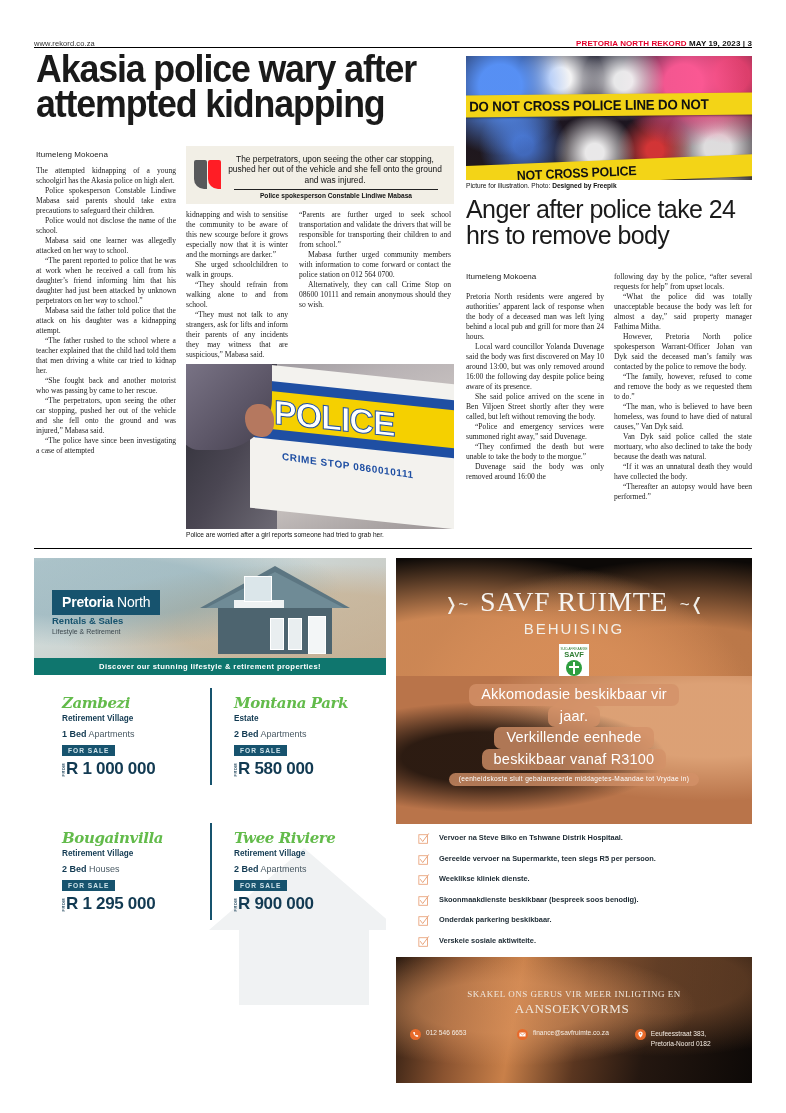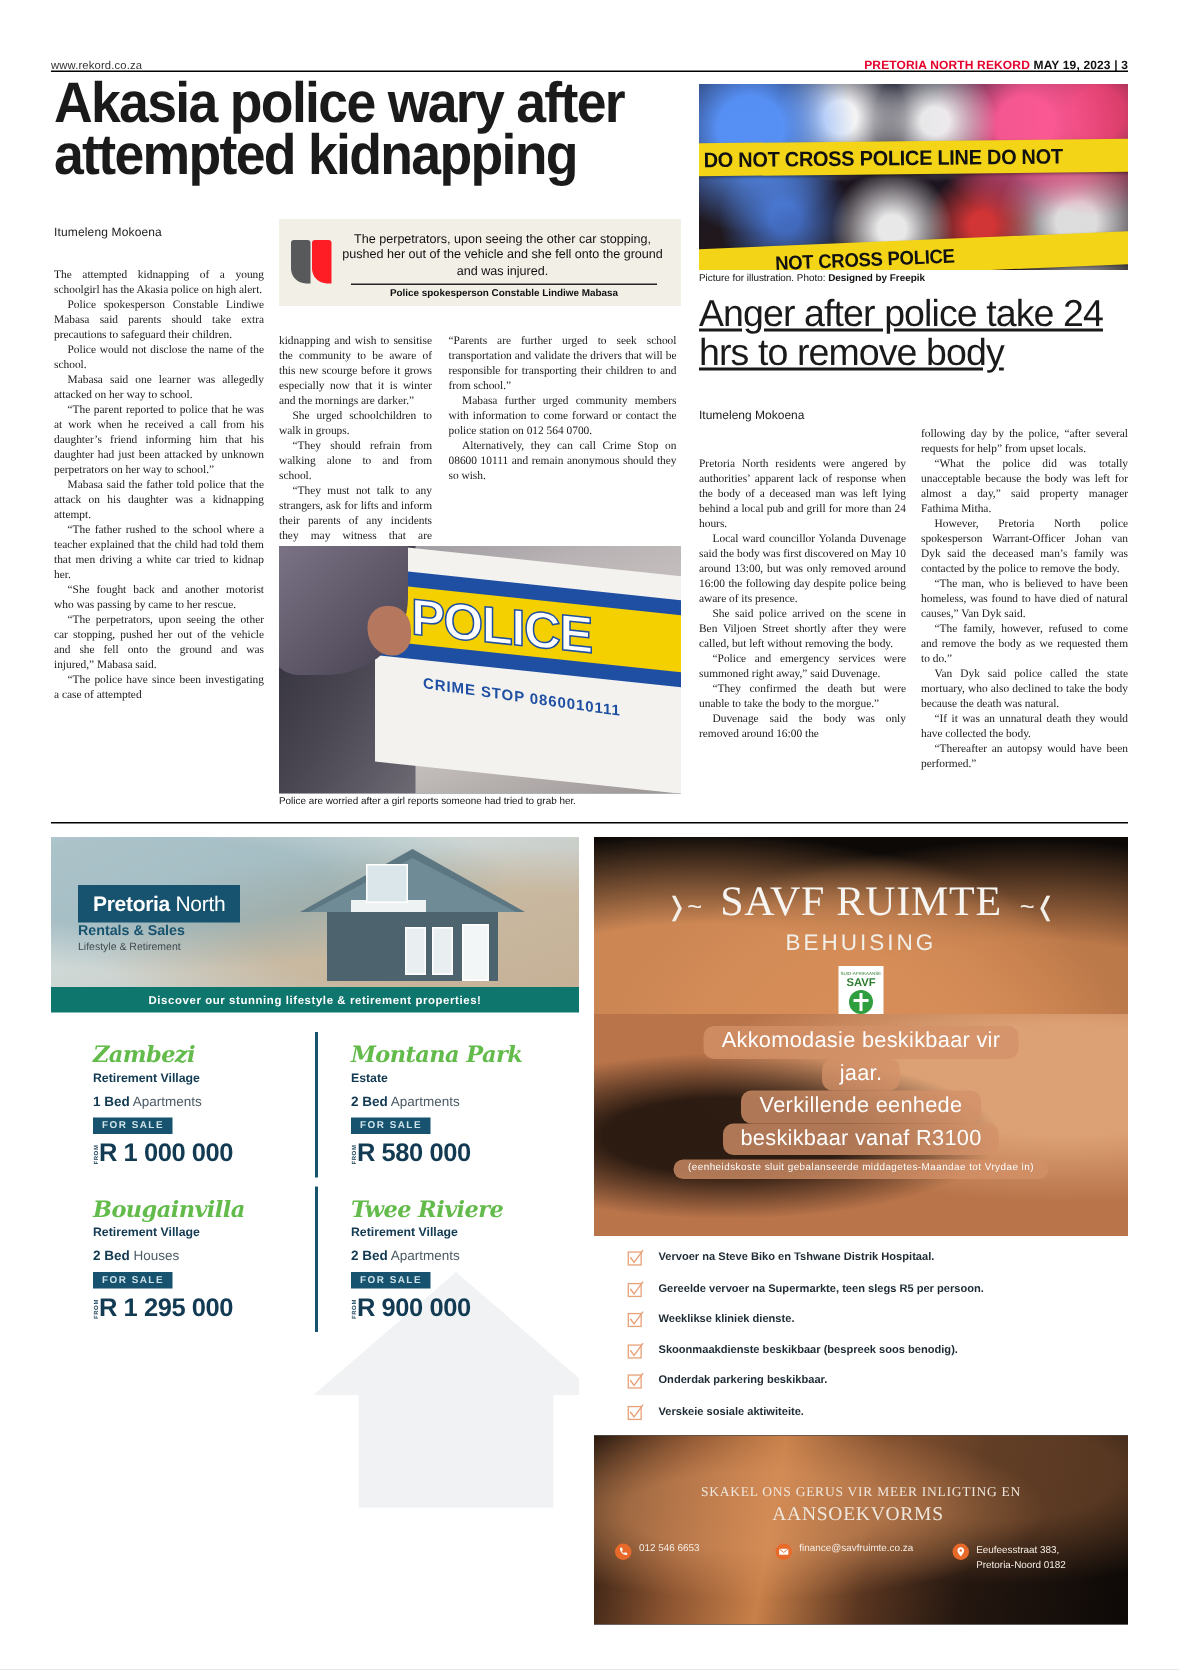--- a/index.html
+++ b/index.html
@@ -26,21 +26,21 @@
     letter-spacing:-1.2px;
     font-family:"Liberation Sans",sans-serif;
     transform:scaleX(.94);transform-origin:left top;
   }
   .byline1{
     position:absolute;left:36px;top:150px;font-size:8px;color:#222;
     letter-spacing:.1px;
   }
 
   .col{position:absolute;font-family:"Liberation Serif",serif;font-size:7.6px;
-       line-height:1.32;color:#1a1a1a;text-align:justify;margin-top:12px;}
+       line-height:1.32;color:#1a1a1a;text-align:justify;}
   .col p{margin:0;text-indent:9px;}
   .col p.first{text-indent:0;}
 
   .c1{left:36px;top:166px;width:140px;}
   .c2{left:186px;top:210px;width:102px;}
   .c3{left:299px;top:210px;width:152px;}
 
   
   .pullquote{
     position:absolute;left:186px;top:146px;width:268px;height:58px;
@@ -125,21 +125,21 @@
   }
   .tape2 span{font-size:13px;padding-left:60px;}
   .cap-tape{
     position:absolute;left:466px;top:182px;width:286px;font-size:6.6px;color:#111;
   }
   .cap-tape b{font-weight:700;}
 
   .headline2{
     position:absolute;left:466px;top:196px;width:290px;
     font-size:25px;line-height:1.05;color:#1a1a1a;font-weight:400;
-    letter-spacing:-.6px;font-family:"Liberation Sans",sans-serif;text-decoration:underline;
+    letter-spacing:-.6px;font-family:"Liberation Sans",sans-serif;
   }
   .byline2{position:absolute;left:466px;top:272px;font-size:8px;color:#222;}
   .c4{left:466px;top:292px;width:138px;}
   .c5{left:614px;top:272px;width:138px;}
 
   .rule-mid{position:absolute;left:34px;top:548px;width:718px;height:1px;background:#000;}
 
   
   .ad-left{
     position:absolute;left:34px;top:558px;width:352px;height:525px;
@@ -362,22 +362,22 @@
       <p>Local ward councillor Yolanda Duvenage said the body was first discovered on May 10 around 13:00, but was only removed around 16:00 the following day despite police being aware of its presence.</p>
       <p>She said police arrived on the scene in Ben Viljoen Street shortly after they were called, but left without removing the body.</p>
       <p>“Police and emergency services were summoned right away,” said Duvenage.</p>
       <p>“They confirmed the death but were unable to take the body to the morgue.”</p>
       <p>Duvenage said the body was only removed around 16:00 the</p>
     </div>
   <div class="col c5">
       <p class="first">following day by the police, “after several requests for help” from upset locals.</p>
       <p>“What the police did was totally unacceptable because the body was left for almost a day,” said property manager Fathima Mitha.</p>
       <p>However, Pretoria North police spokesperson Warrant-Officer Johan van Dyk said the deceased man’s family was contacted by the police to remove the body.</p>
+      <p>“The family, however, refused to come and remove the body as we requested them to do.”</p>
       <p>“The man, who is believed to have been homeless, was found to have died of natural causes,” Van Dyk said.</p>
-      <p>“The family, however, refused to come and remove the body as we requested them to do.”</p>
       <p>Van Dyk said police called the state mortuary, who also declined to take the body because the death was natural.</p>
       <p>“If it was an unnatural death they would have collected the body.</p>
       <p>“Thereafter an autopsy would have been performed.”</p>
     </div>
 
   <div class="rule-mid"></div>
 
   <div class="ad-left">
     <div class="csi-hero">
       <div class="blur"></div>
@@ -419,21 +419,21 @@
           <div class="name">Montana Park</div>
           <div class="kind">Estate</div>
           <div class="beds"><b>2 Bed</b><span> Apartments</span></div>
           <div class="forsale">FOR SALE</div>
           <div class="priceline">
             <span class="from">FROM</span>
             <span class="price">R 580 000</span>
           </div>
         </div>
       </div>
-      <div class="tile-row" style="margin-top:6px;justify-content:flex-end;">
+      <div class="tile-row" style="margin-top:38px;justify-content:flex-end;">
         <div class="tile">
           <div class="name">Bougainvilla</div>
           <div class="kind">Retirement Village</div>
           <div class="beds"><b>2 Bed</b><span> Houses</span></div>
           <div class="forsale">FOR SALE</div>
           <div class="priceline">
             <span class="from">FROM</span>
             <span class="price">R 1 295 000</span>
           </div>
         </div>

